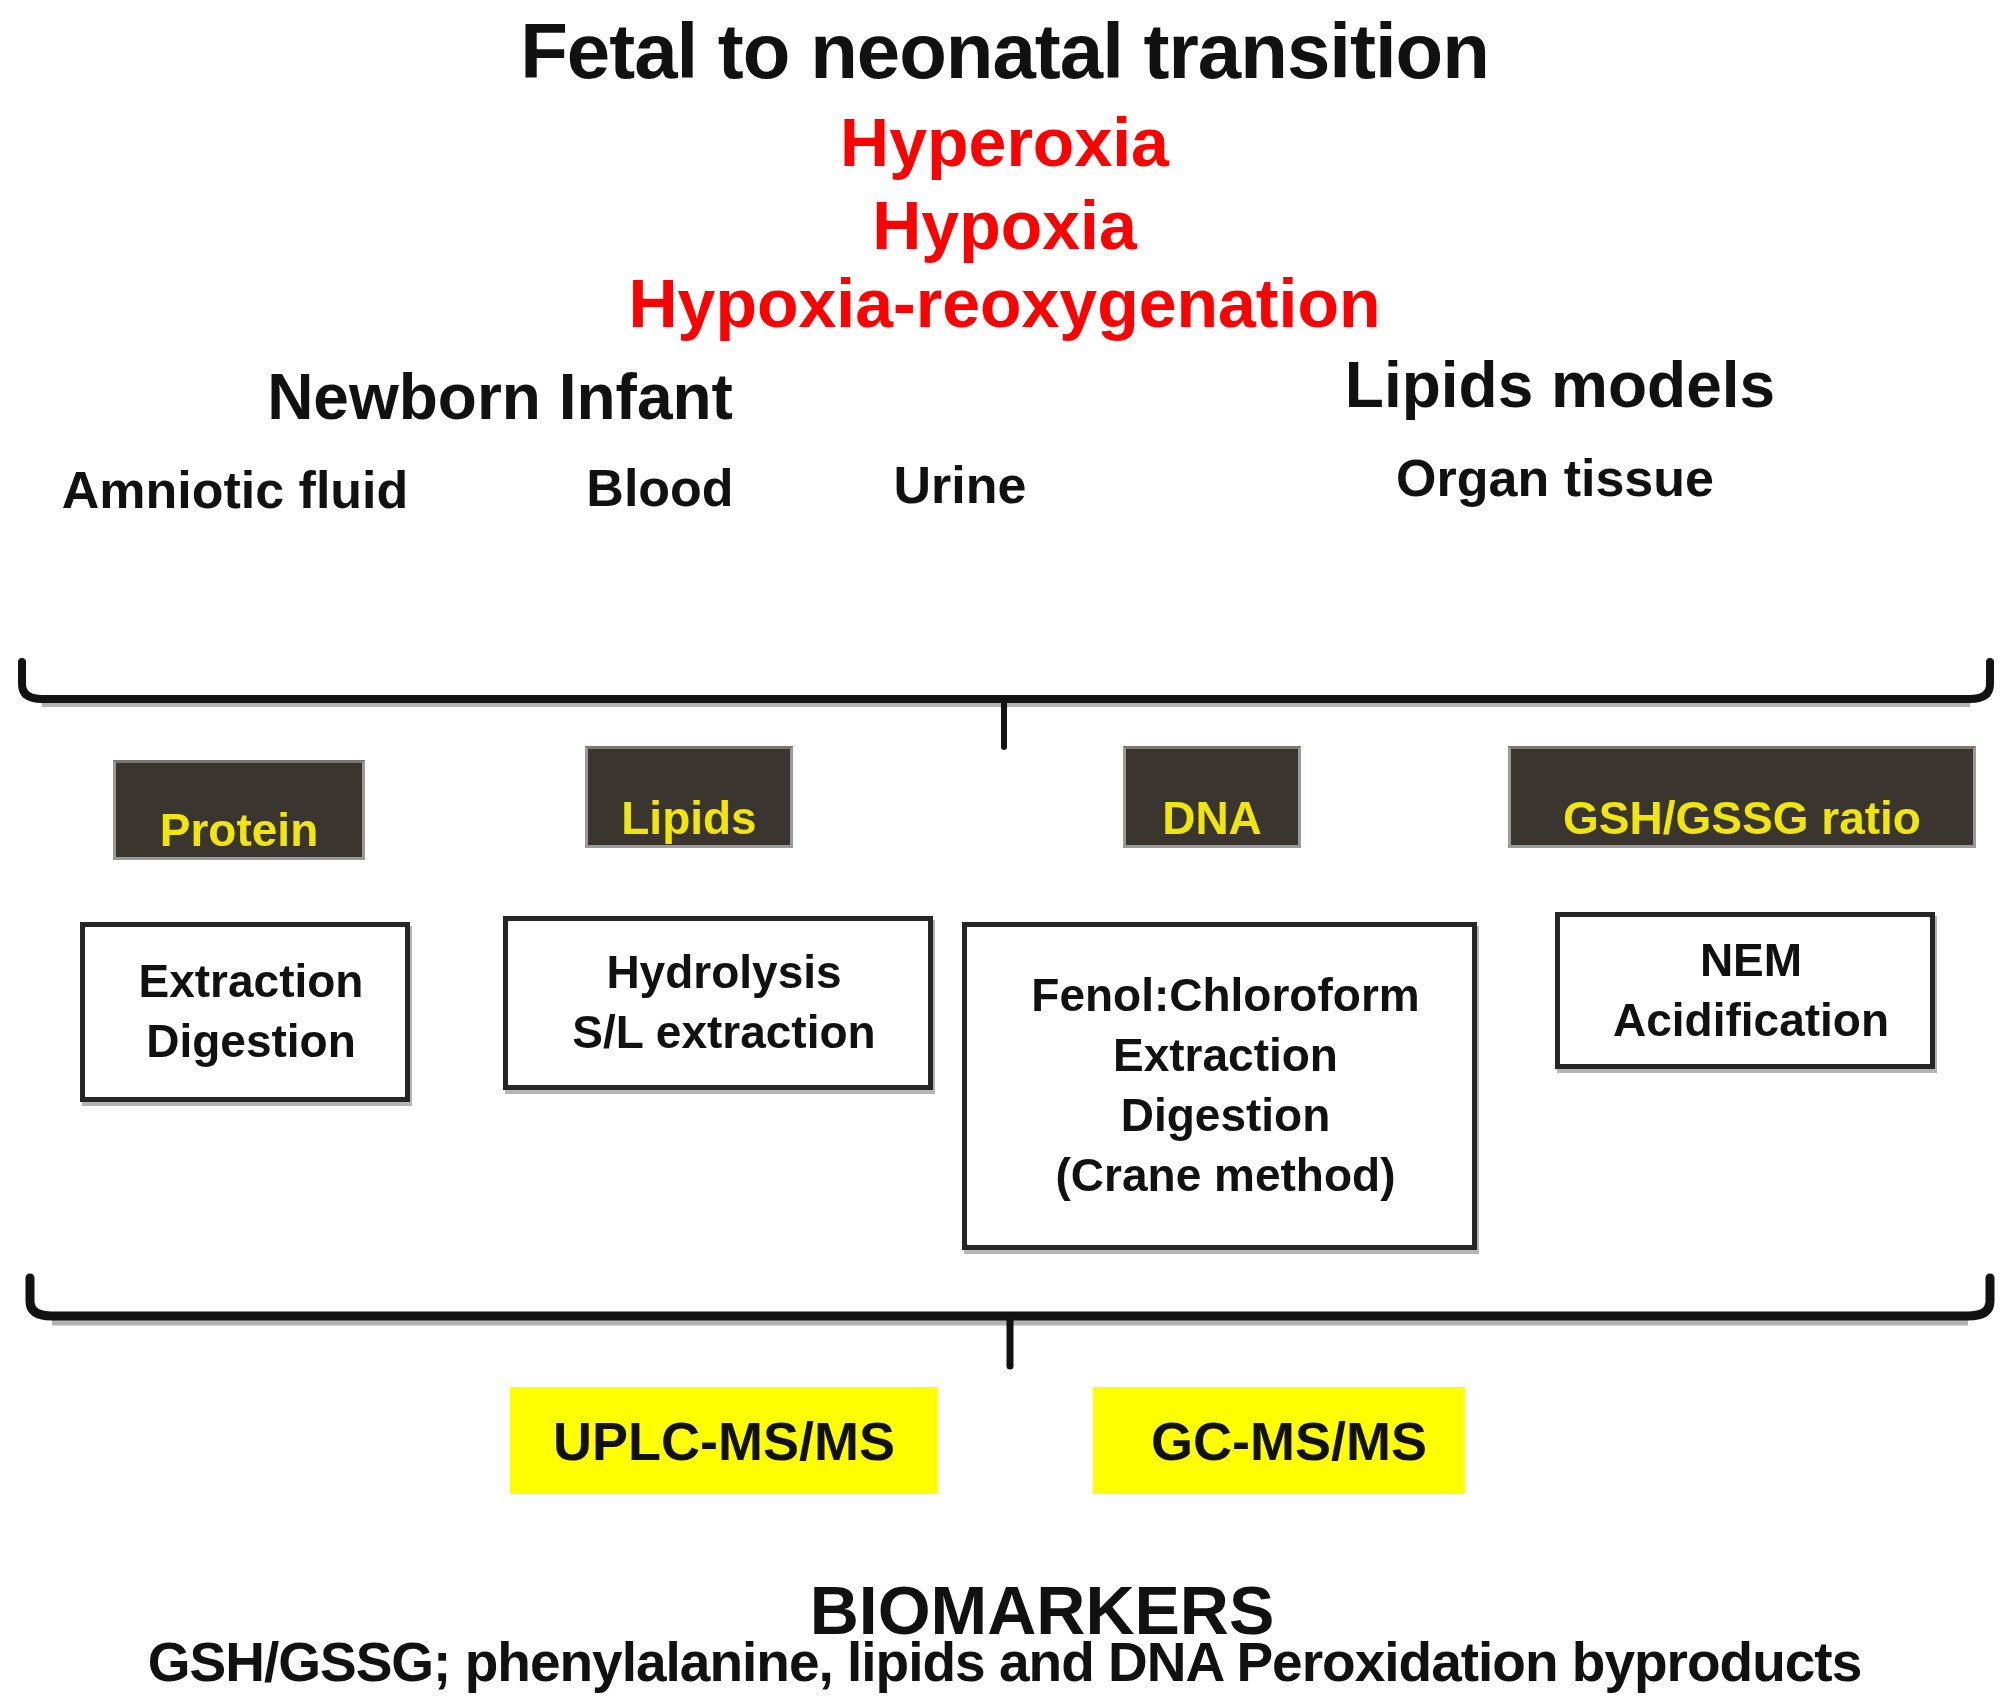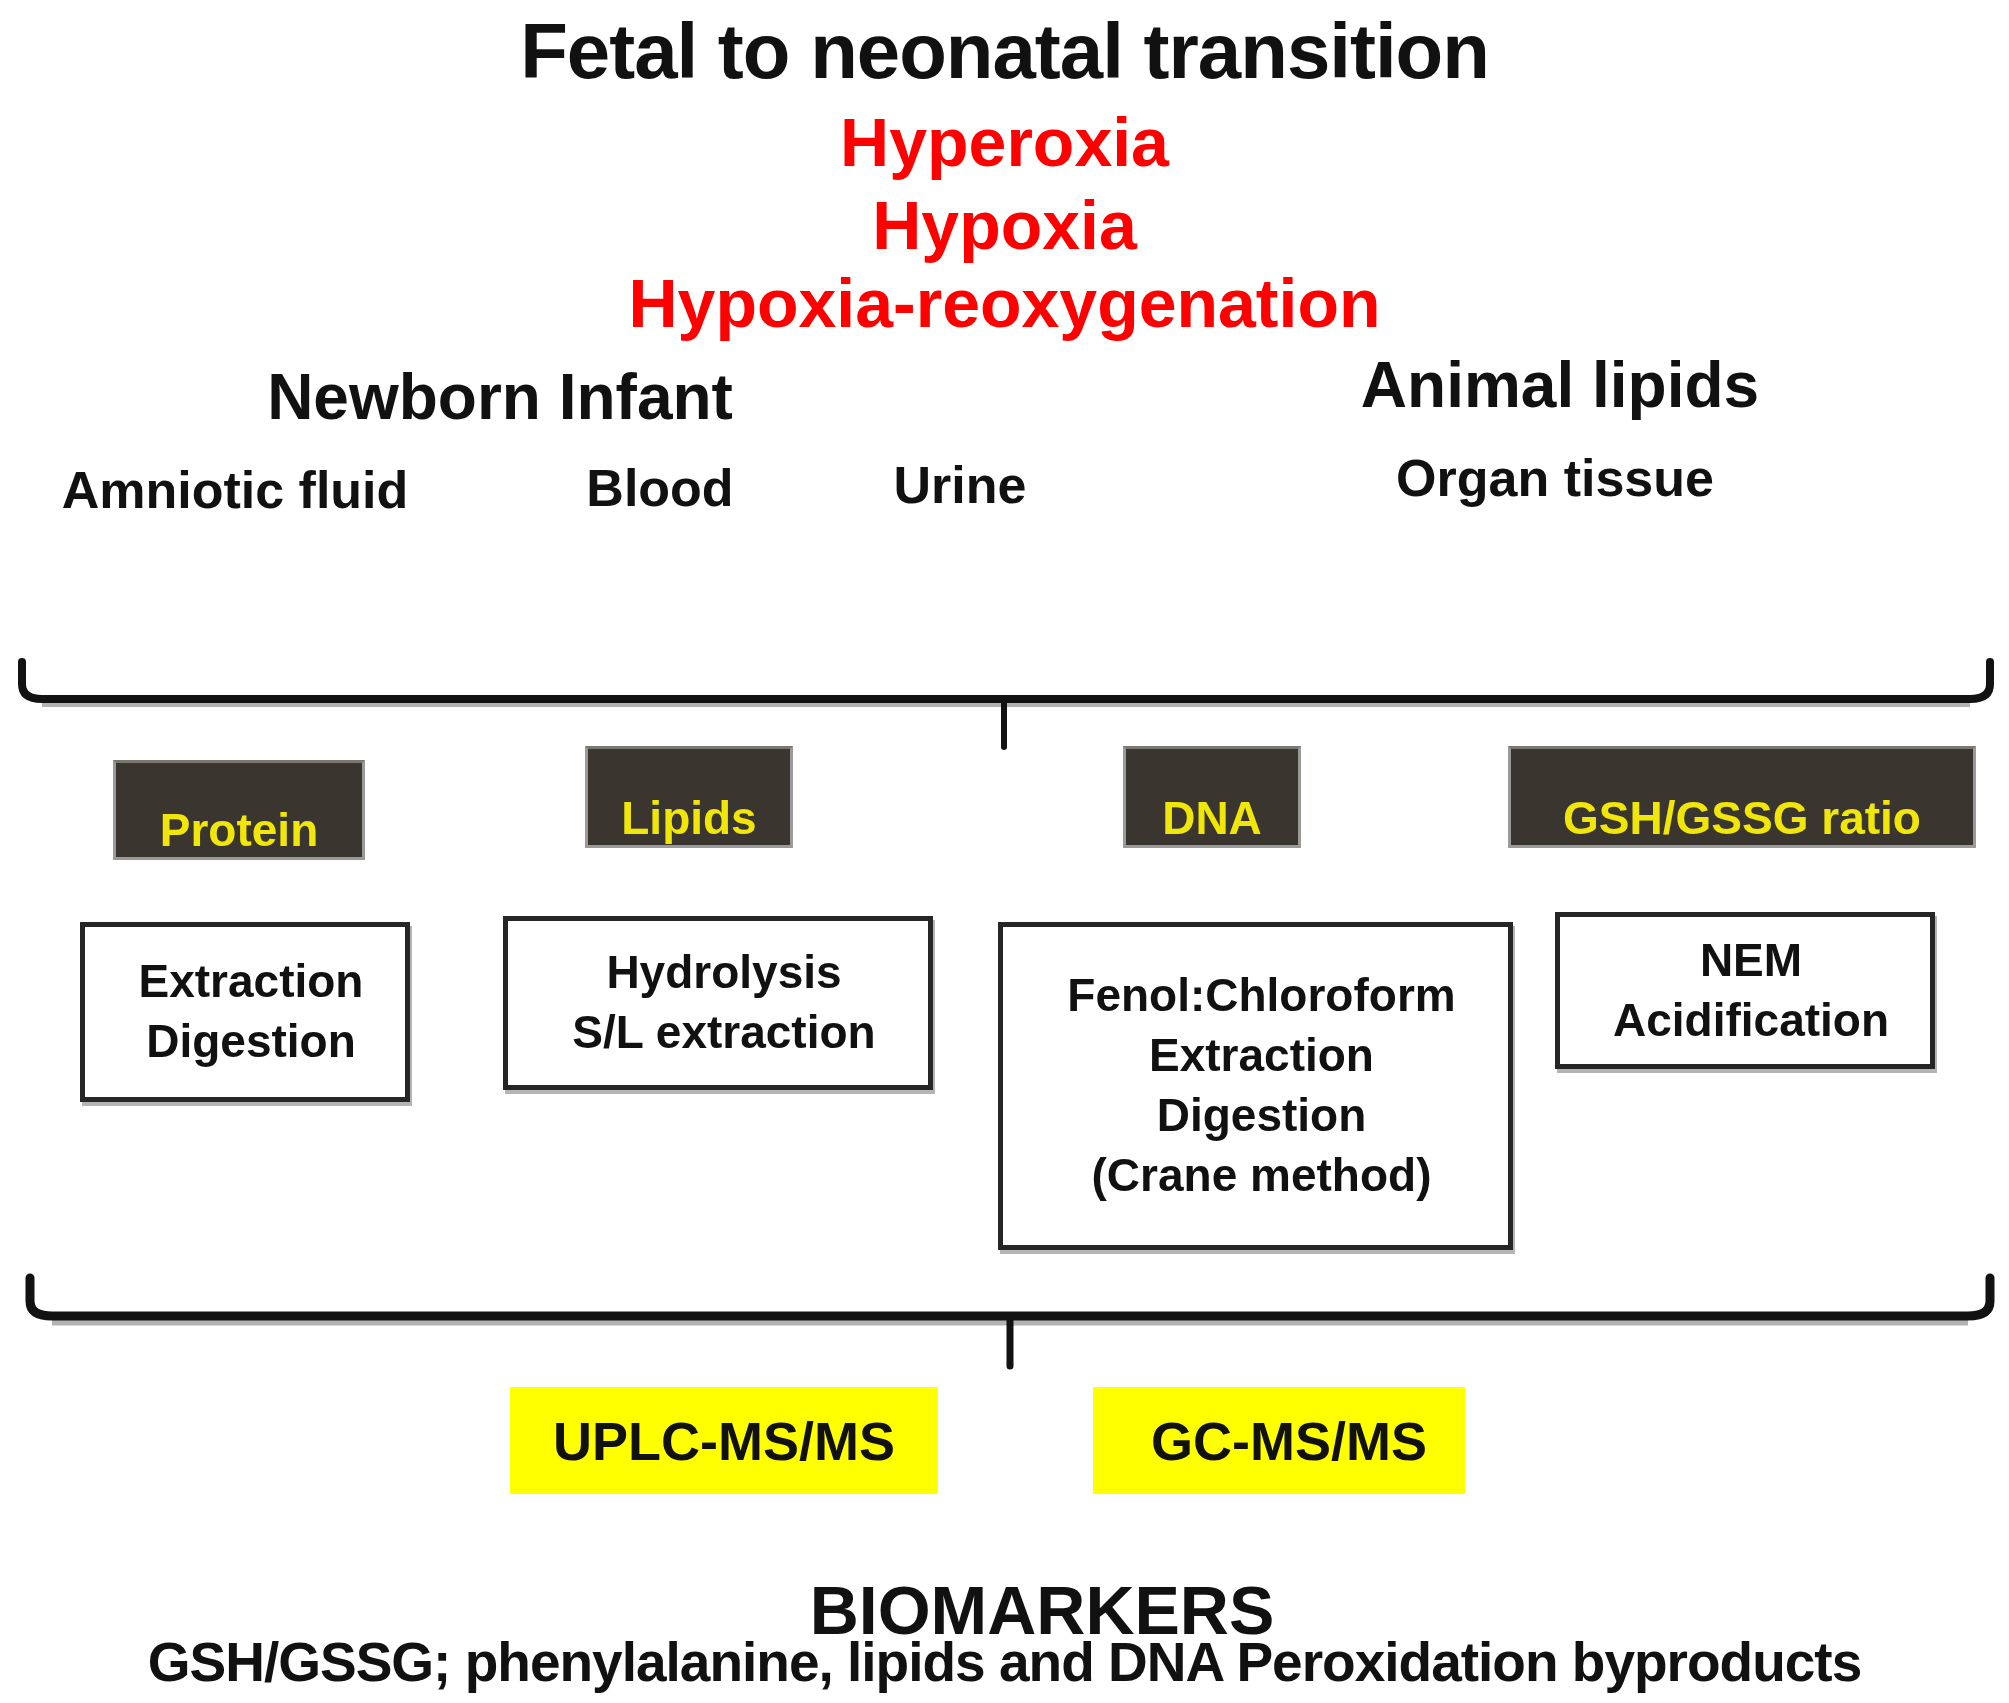--- a/index.html
+++ b/index.html
@@ -77,21 +77,21 @@
     flex-direction: column;
     align-items: center;
     justify-content: center;
     font-size: 46px;
     line-height: 1.3;
     box-sizing: border-box;
     padding-left: 12px;
   }
   .prep-protein { left: 80px;   top: 922px; width: 330px; height: 180px; }
   .prep-lipids  { left: 503px;  top: 916px; width: 430px; height: 174px; }
-  .prep-dna     { left: 962px;  top: 922px; width: 515px; height: 328px; margin-left: 36px; }
+  .prep-dna     { left: 962px;  top: 922px; width: 515px; height: 328px; }
   .prep-gsh     { left: 1555px; top: 912px; width: 380px; height: 157px; }
 
   .instrument {
     background: #FFFF00;
     color: #111111;
     font-size: 54px;
     display: flex;
     align-items: center;
     justify-content: center;
   }
@@ -114,21 +114,21 @@
 
 <div id="figure">
 
   <div class="abs title center">Fetal to neonatal transition</div>
 
   <div class="abs condition cond-1 center">Hyperoxia</div>
   <div class="abs condition cond-2 center">Hypoxia</div>
   <div class="abs condition cond-3 center">Hypoxia-reoxygenation</div>
 
   <div class="abs subject subject-newborn center">Newborn Infant</div>
-  <div class="abs subject subject-animal center">Animal lipids</div>
+  <div class="abs subject subject-animal center">Lipids models</div>
 
   <div class="abs sample sample-amniotic center">Amniotic fluid</div>
   <div class="abs sample sample-blood center">Blood</div>
   <div class="abs sample sample-urine center">Urine</div>
   <div class="abs sample sample-organ center">Organ tissue</div>
 
   <svg class="abs braces-svg" viewBox="0 0 2009 1703" xmlns="http://www.w3.org/2000/svg">
 
     <g>
       <path d="M 42 704 L 1970 704" stroke="#b3b3b3" stroke-width="6" fill="none"></path>

